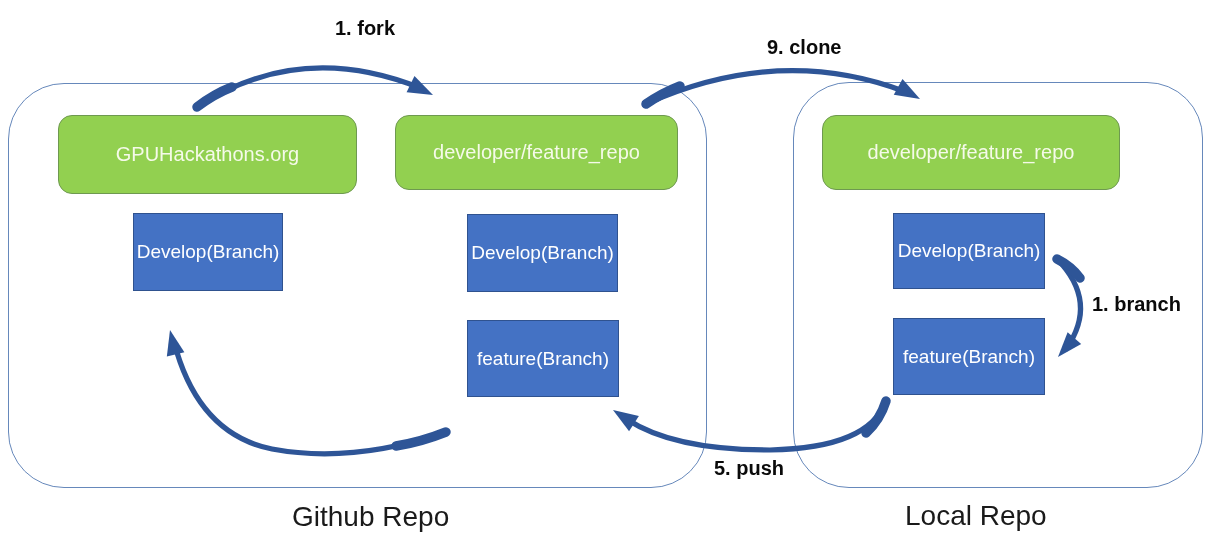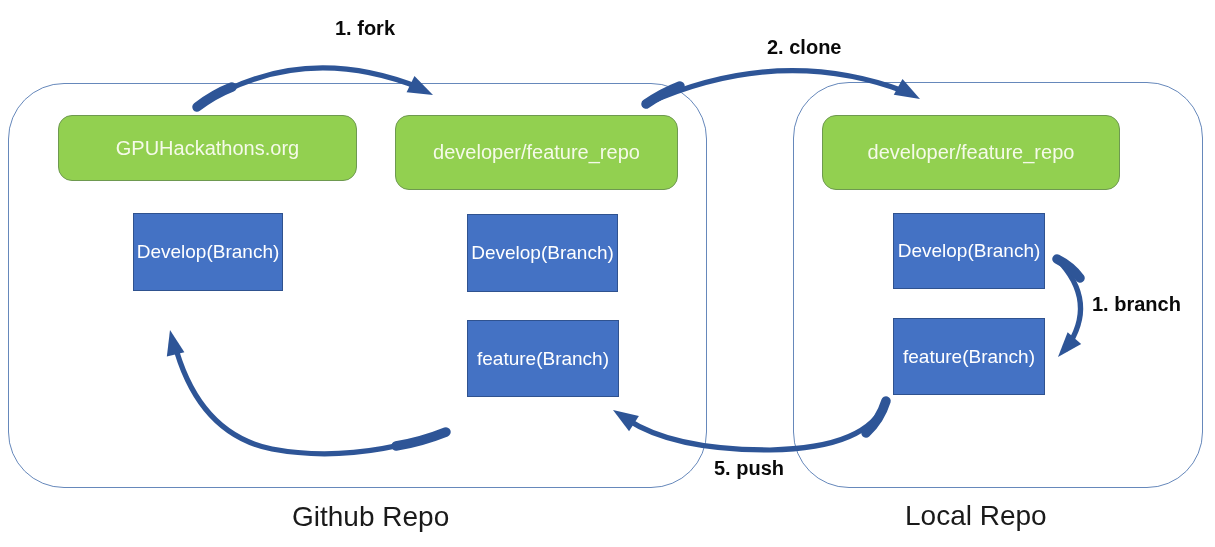--- a/index.html
+++ b/index.html
@@ -39,21 +39,21 @@
   .arrowhead{fill:var(--arrow);stroke:none;}
 </style>
 </head>
 <body>
 
 <div id="stage">
 
   <div class="container-box" style="left:8px;top:83px;width:699px;height:405px;"></div>
   <div class="container-box" style="left:793px;top:82px;width:410px;height:406px;"></div>
 
-  <div class="repo-node" style="left:58px;top:115px;width:299px;height:66px;">
+  <div class="repo-node" style="left:58px;top:115px;width:299px;height:79px;">
     <span>GPUHackathons.org</span>
   </div>
   <div class="repo-node" style="left:395px;top:115px;width:283px;height:75px;">
     <span>developer/feature_repo</span>
   </div>
   <div class="repo-node" style="left:822px;top:115px;width:298px;height:75px;">
     <span>developer/feature_repo</span>
   </div>
 
   <div class="branch-node" style="left:133px;top:213px;width:150px;height:78px;">
@@ -71,21 +71,21 @@
   <div class="branch-node" style="left:893px;top:213px;width:152px;height:76px;">
     <span>Develop</span>
     <span>(Branch)</span>
   </div>
   <div class="branch-node" style="left:893px;top:318px;width:152px;height:77px;">
     <span>feature</span>
     <span>(Branch)</span>
   </div>
 
   <div class="flow-label" style="left:335px;top:17px;">1. fork</div>
-  <div class="flow-label" style="left:767px;top:36px;">2. clone</div>
+  <div class="flow-label" style="left:767px;top:36px;">9. clone</div>
   <div class="flow-label" style="left:1092px;top:293px;">1. branch</div>
   <div class="flow-label" style="left:714px;top:457px;">5. push</div>
 
   <div class="caption" style="left:292px;top:501px;">Github Repo</div>
   <div class="caption" style="left:905px;top:500px;">Local Repo</div>
 
   <svg id="arrow-layer" viewBox="0 0 1215 547">
     <g>
       <path class="arrow" d="M 197 107 Q 300 40 420 88"></path>
       <path class="arrow-tail" d="M 197 107 Q 214 94 232 87"></path>

